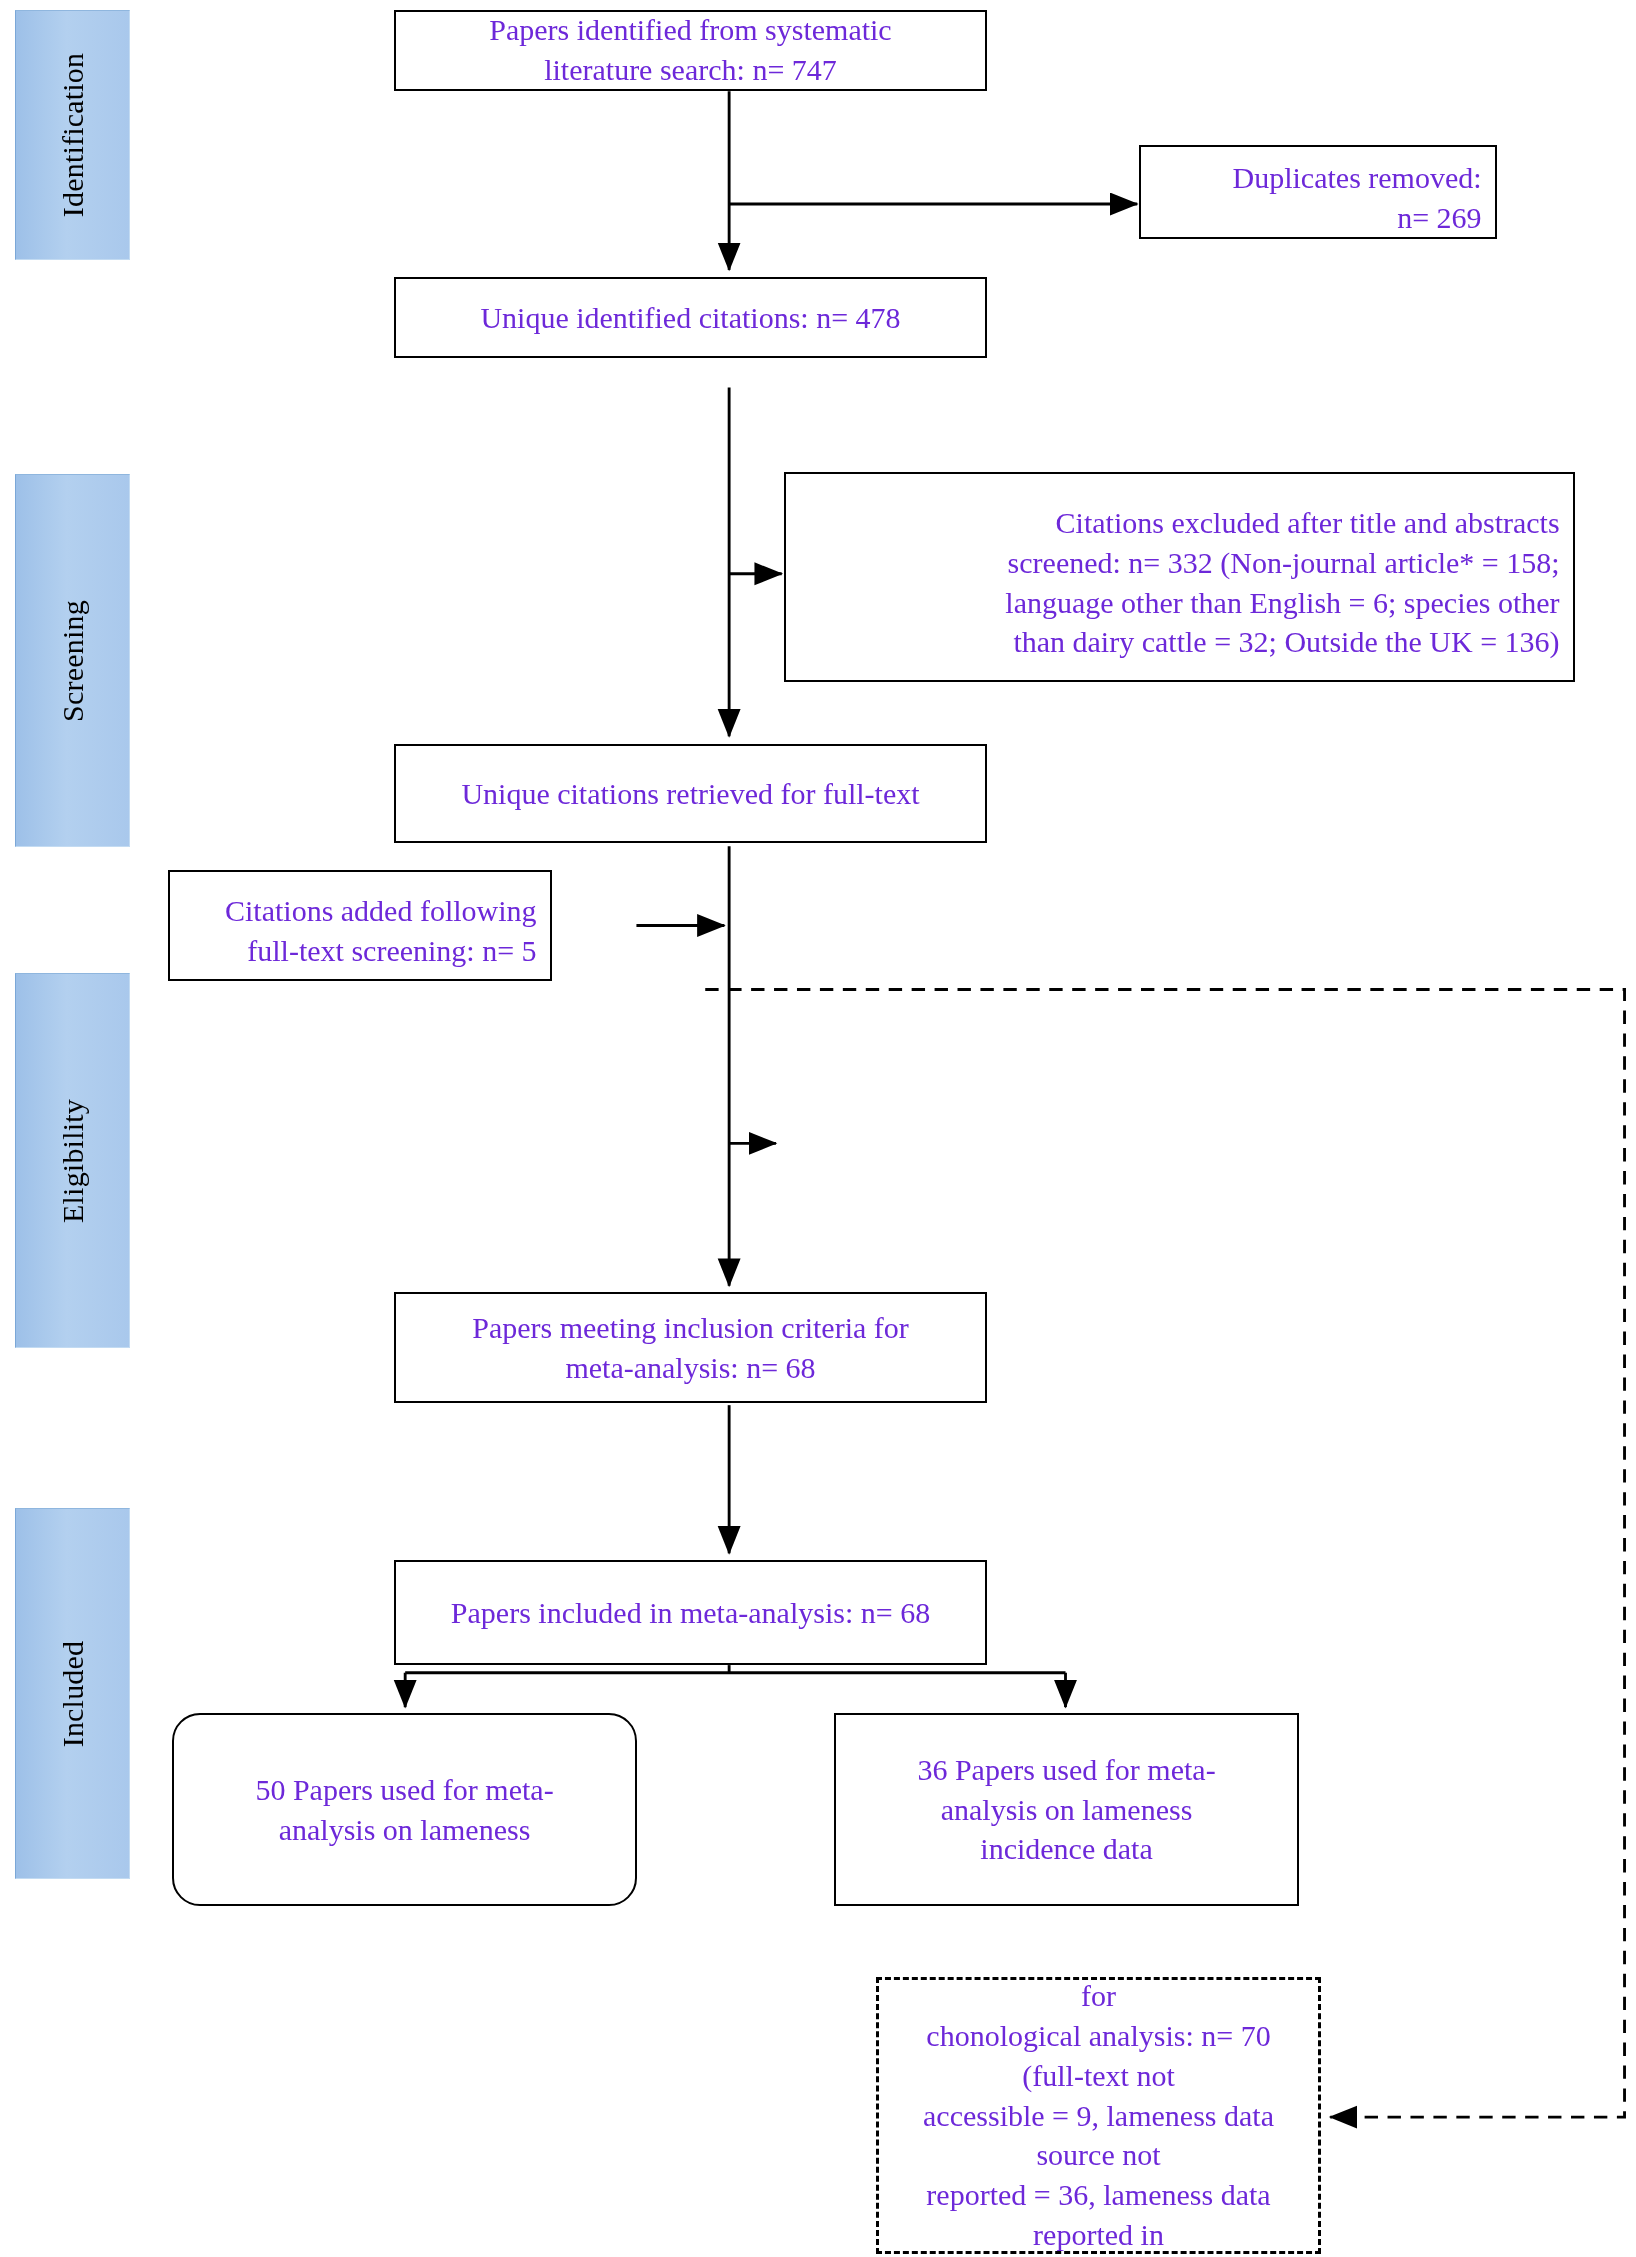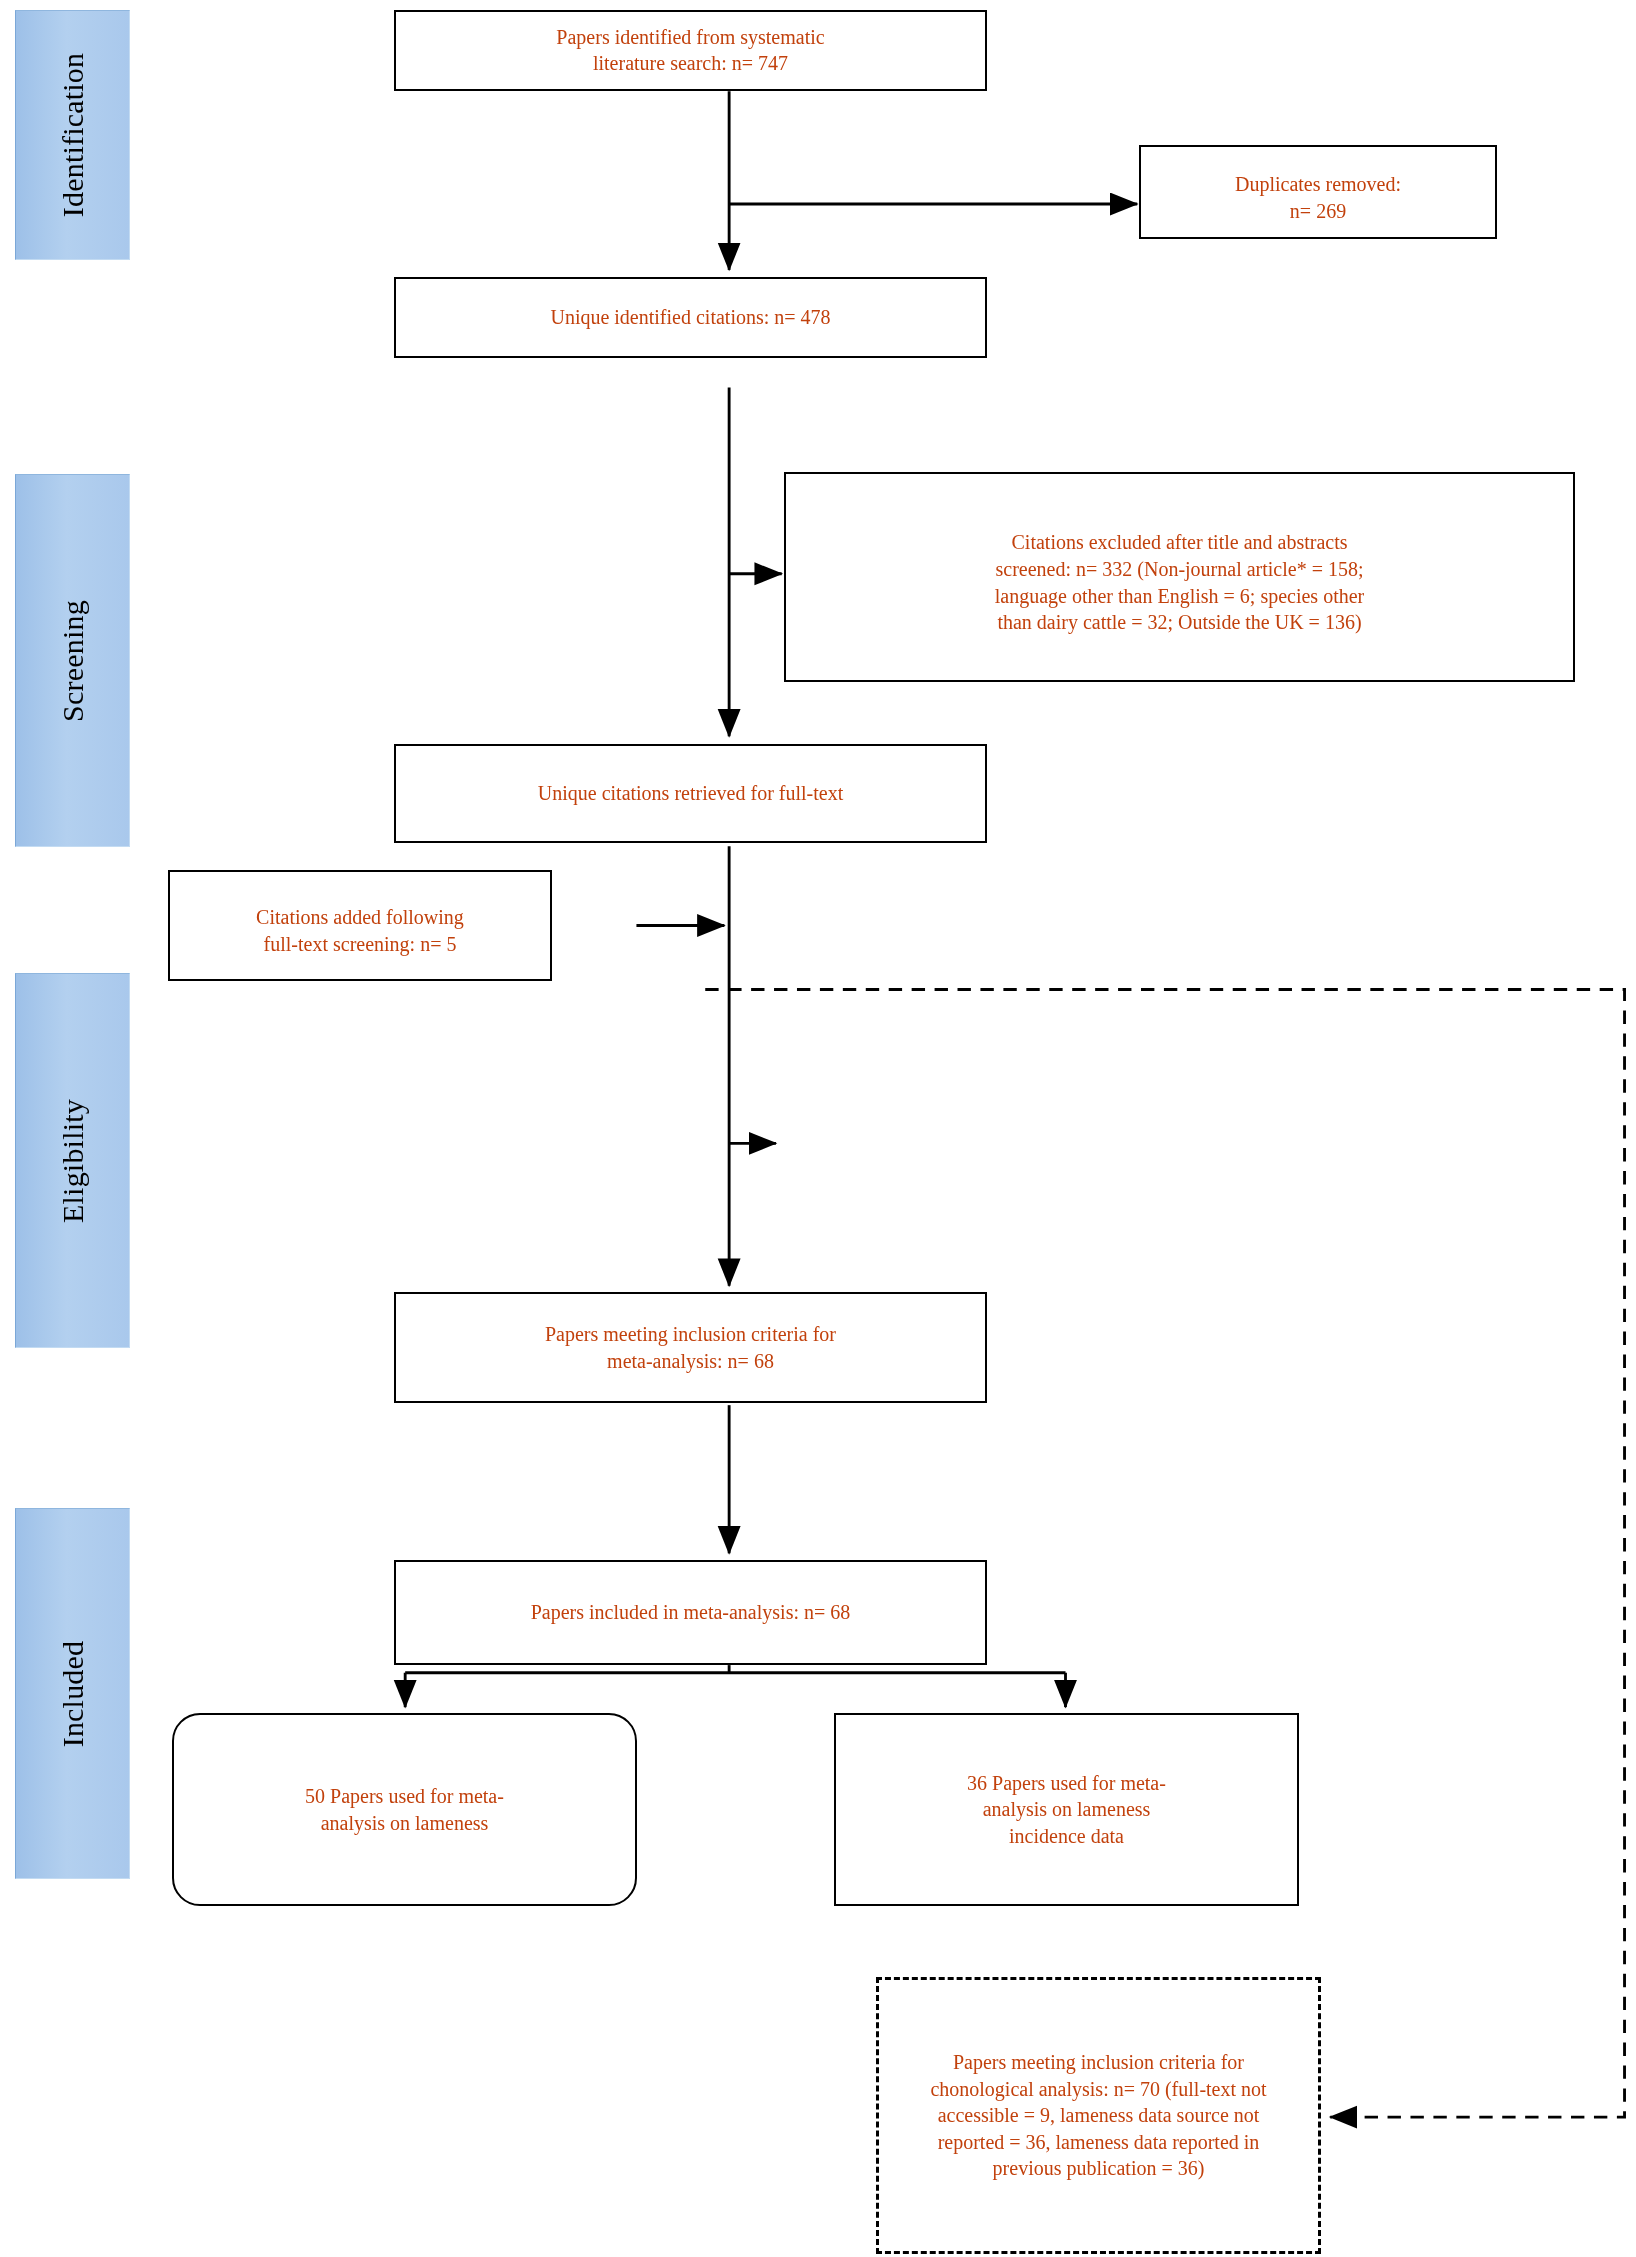--- a/index.html
+++ b/index.html
@@ -50,28 +50,28 @@
     border: 2.9px solid #000000;
     display: flex;
     align-items: center;
     overflow: hidden;
   }
   .node.dashed {
     border: 3.8px dashed #000000;
   }
   .node .txt {
     width: 100%;
-    font-size: 20px;
+    font-size: 30px;
     line-height: 1.33;
-    color: #c2410c;
+    color: #6d28d9;
     padding: 0 13.4px;
     box-sizing: border-box;
   }
   .node.center .txt { text-align: center; }
-  .node.left   .txt { text-align: center; margin-top: 11px; }
+  .node.left   .txt { text-align: right; margin-top: 11px; }
   svg#wires {
     position: absolute;
     left: 0;
     top: 0;
     width: 1636px;
     height: 2258px;
     pointer-events: none;
   }
 </style>
 </head>

